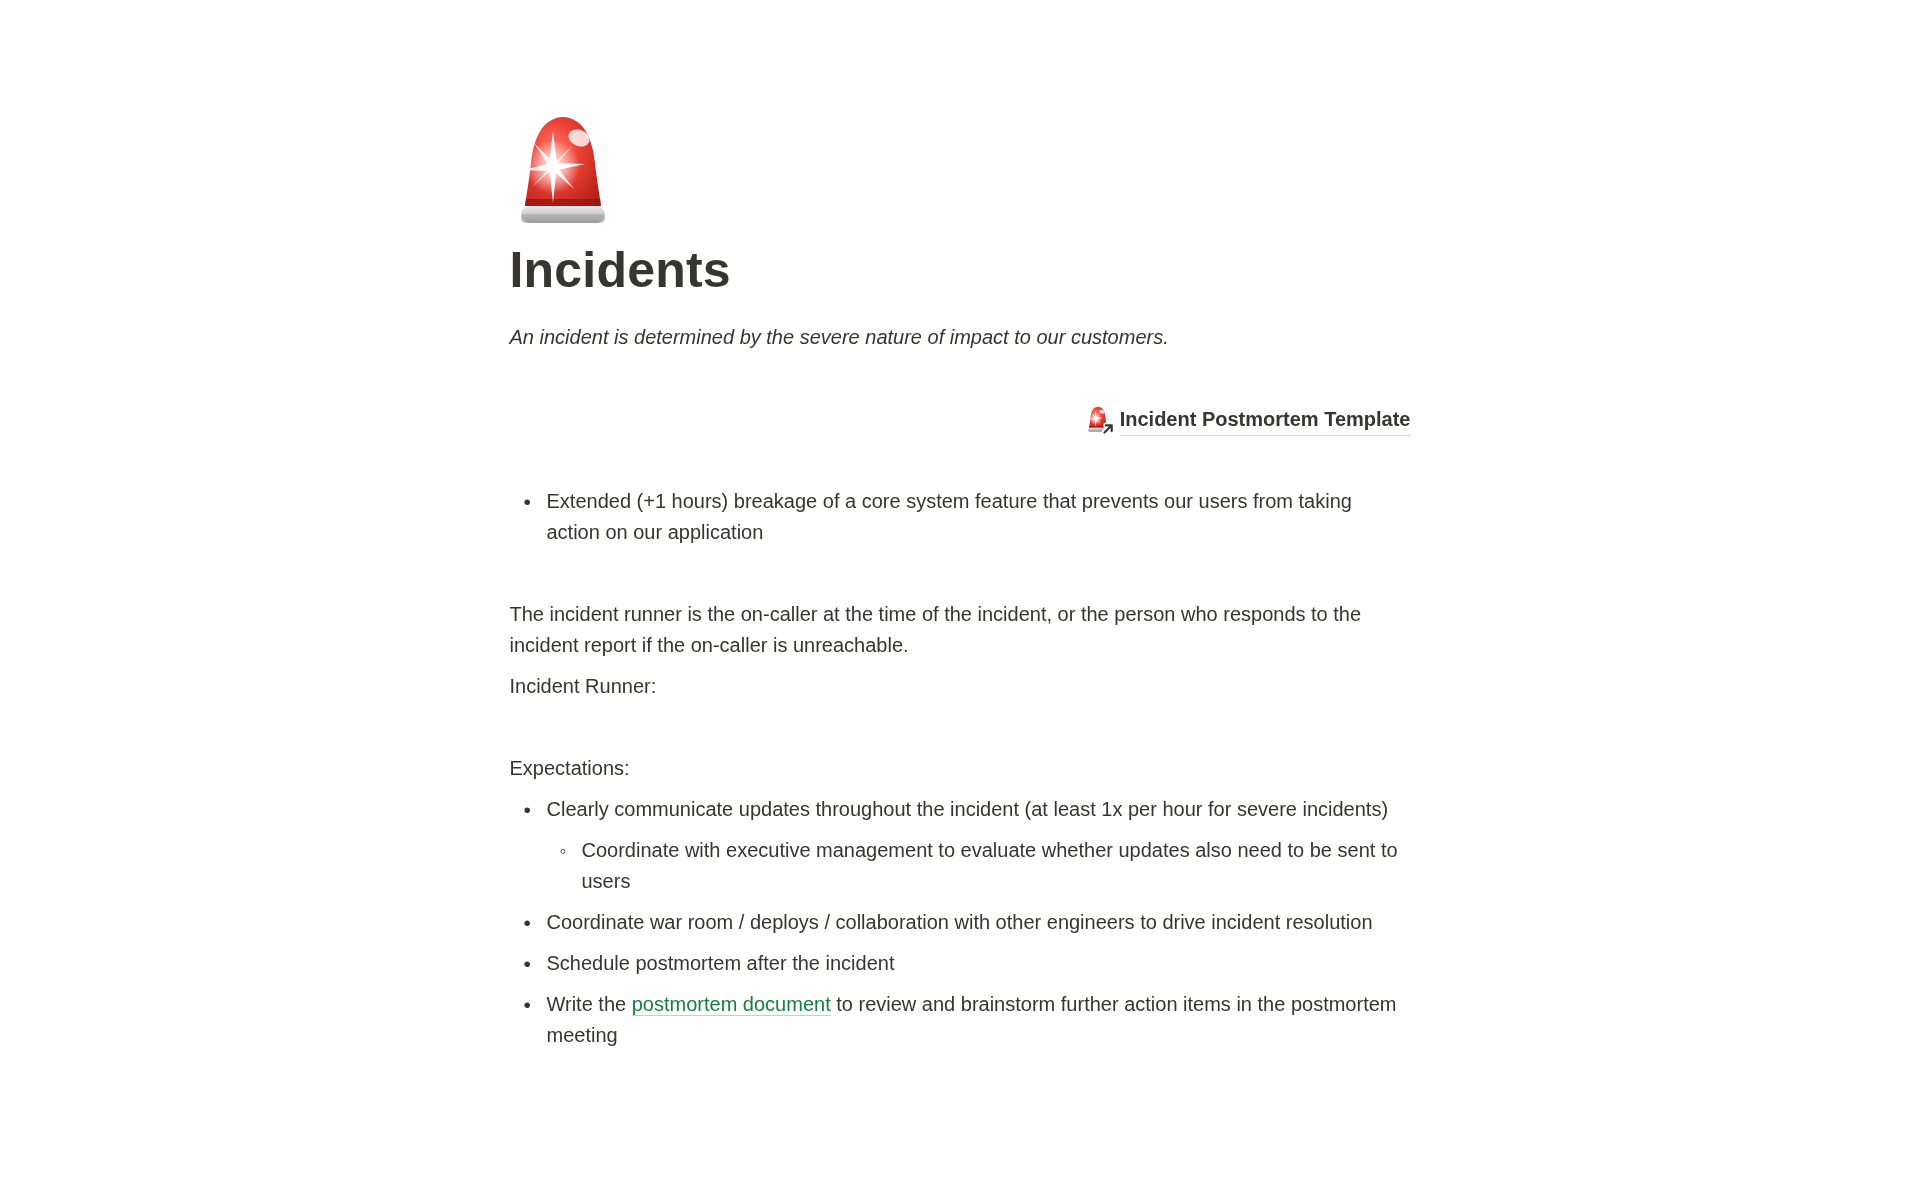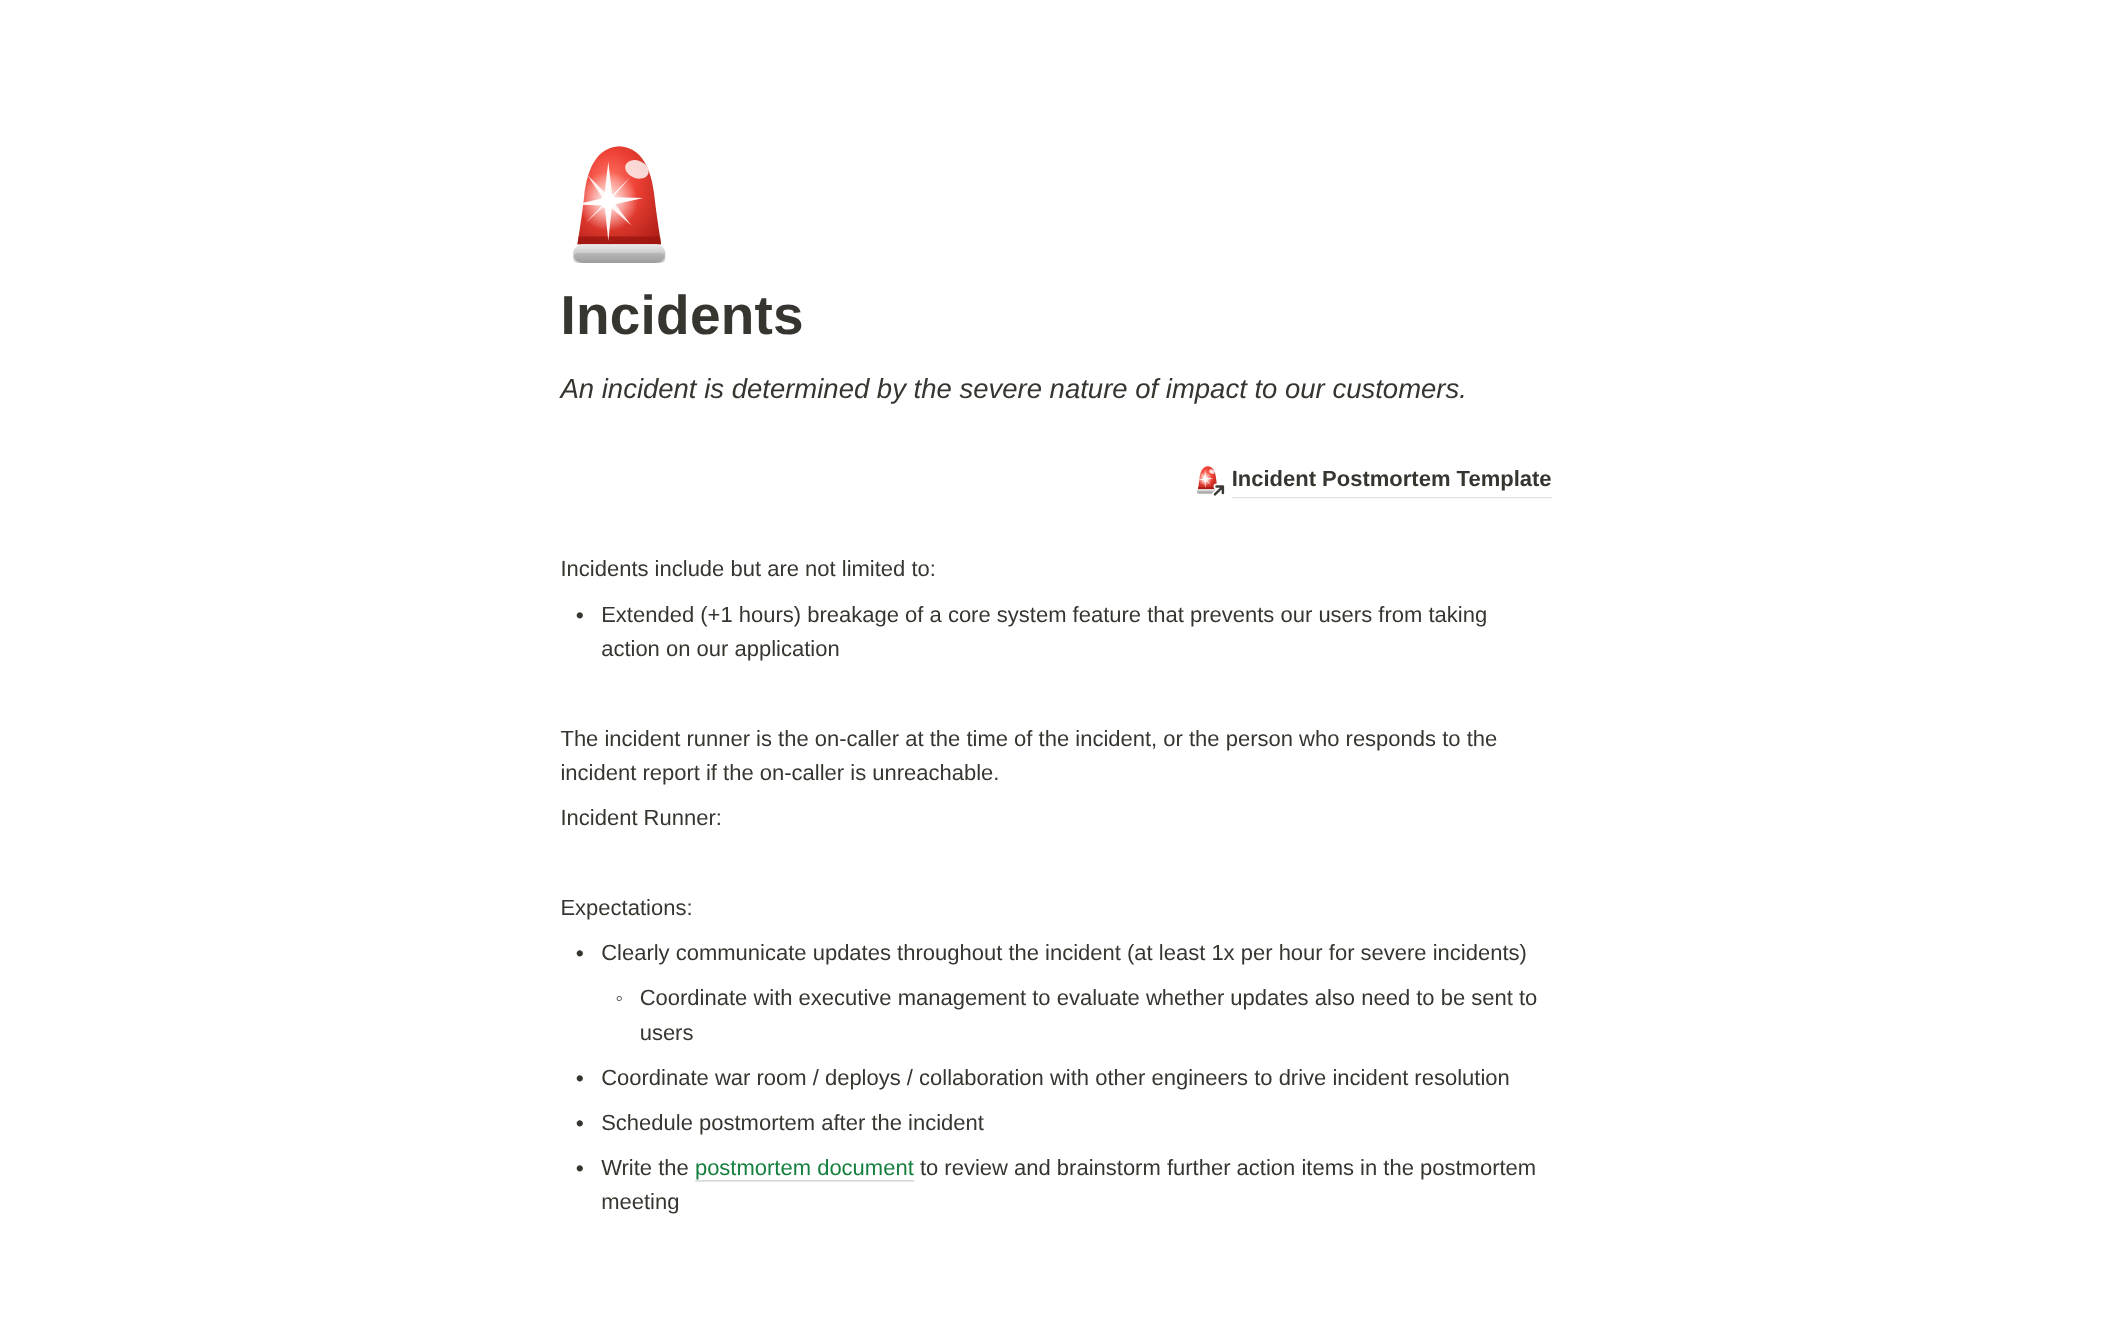--- a/index.html
+++ b/index.html
@@ -10,41 +10,41 @@
   body {
     width: 1920px;
     height: 1199px;
     font-family: "Liberation Sans", sans-serif;
     color: #37352f;
     overflow: hidden;
     -webkit-font-smoothing: antialiased;
   }
   .page {
     width: 901px;
-    margin: 16px auto;
+    margin: 0 auto;
     padding-top: 115px;
   }
   .page-icon {
     display: inline-block;
     margin-left: 6px;
     cursor: pointer;
   }
   .page-icon svg { display: block; }
 
   h1.page-title {
     font-size: 50px;
     font-weight: 700;
     line-height: 62px;
     margin: 8px 0 0 0;
     letter-spacing: 0.2px;
   }
   .subtitle {
     margin-top: 16px;
     padding: 5px 0;
-    font-size: 25px;
+    font-size: 20px;
     line-height: 31px;
     font-style: italic;
   }
   .spacer {
     height: 31px;
     padding: 5px 0;
   }
   .linkrow {
     padding: 5px 0;
     height: 31px;
@@ -166,21 +166,20 @@
       <svg class="arrow" viewBox="0 0 12 12">
         <path d="M3 9 L9 3 M4.2 2.8 H9.2 V7.8" stroke="#ffffff" stroke-width="4.6" fill="none" stroke-linecap="round" stroke-linejoin="round"></path>
         <path d="M3 9 L9 3 M4.2 2.8 H9.2 V7.8" stroke="#3b3a35" stroke-width="1.9" fill="none" stroke-linecap="round" stroke-linejoin="round"></path>
       </svg>
     </span>
     <a class="page-link" href="#">Incident Postmortem Template</a>
   </div>
 
   <div class="spacer"></div>
 
-  <div class="b">Incidents include but are not limited to:</div>
 
   <div class="b li">Extended (+1 hours) breakage of a core system feature that prevents our users from taking action on our application</div>
 
   <div class="spacer"></div>
 
   <div class="b">The incident runner is the on-caller at the time of the incident, or the person who responds to the incident report if the on-caller is unreachable.</div>
   <div class="b">Incident Runner:</div>
 
   <div class="spacer"></div>
 

